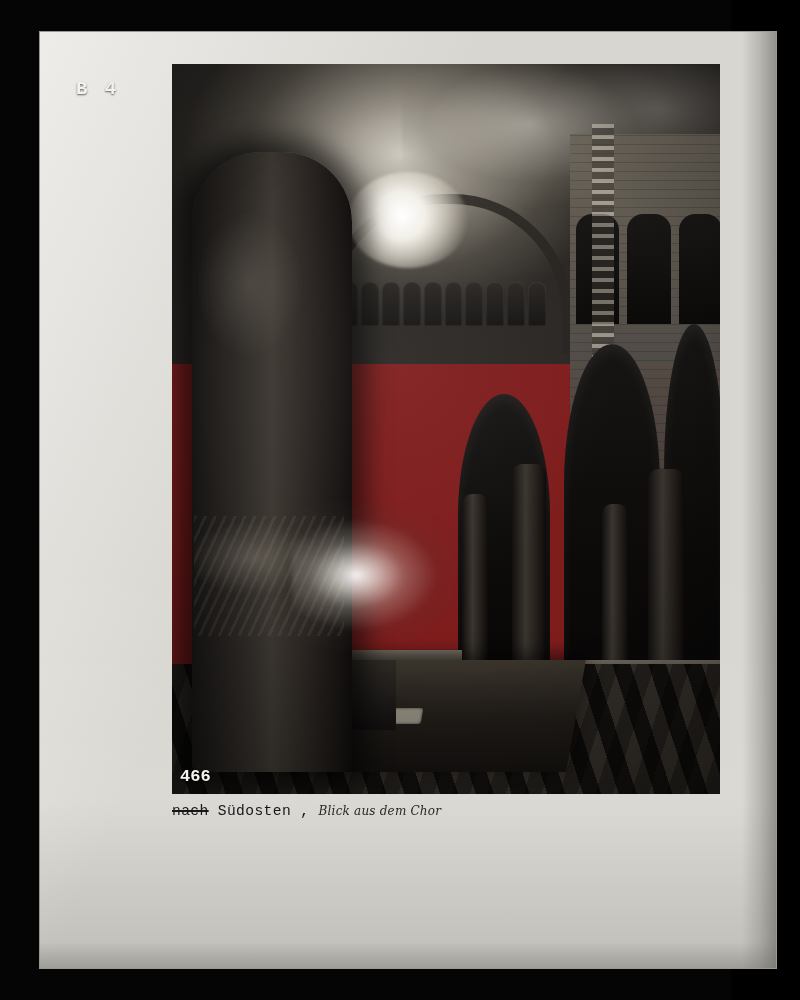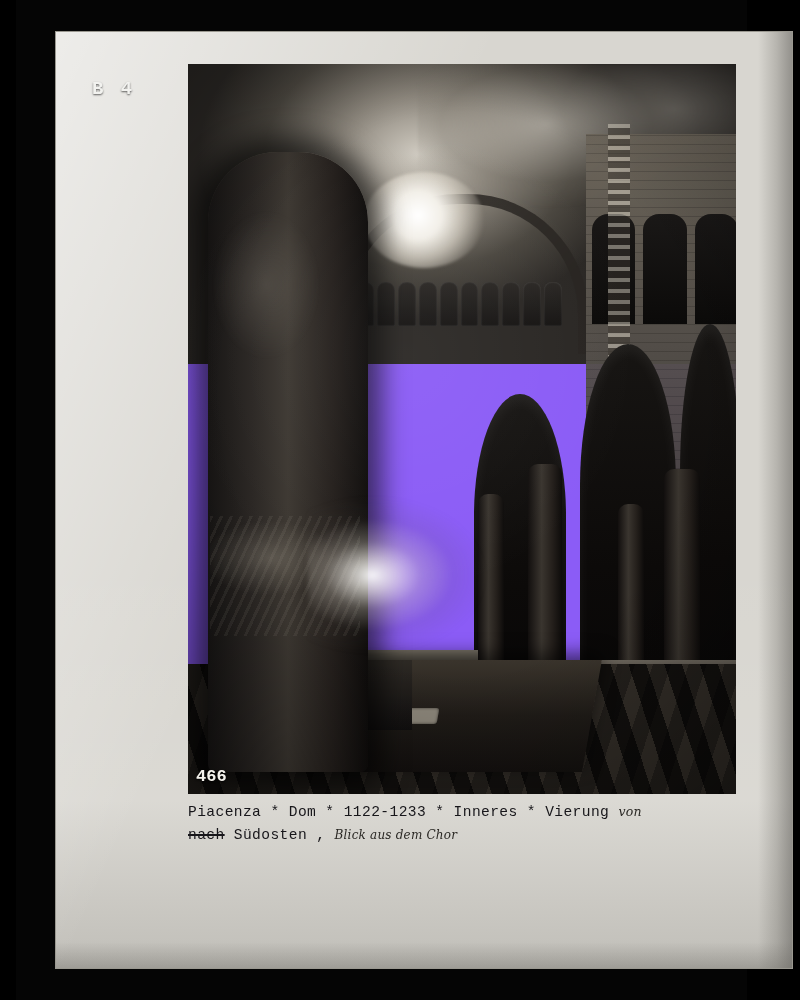--- a/index.html
+++ b/index.html
@@ -9,21 +9,21 @@
   }
   body {
     width: 800px;
     height: 1000px;
     font-family: "Liberation Mono", monospace;
     overflow: hidden;
   }
 
   .scan {
     position: absolute;
-    left: 16px; top: 0;
+    left: 0; top: 0;
     width: 696px;
     height: 1000px;
     background: #050505;
     padding-left: 35px;
   }
 
   
   .card {
     position: absolute;
     left: 40px;
@@ -62,21 +62,21 @@
     text-shadow: 0 1px 2px rgba(0,0,0,0.6);
   }
 
   
   .photo {
     position: absolute;
     left: 172px;
     top: 64px;
     width: 548px;
     height: 730px;
-    background: #8b5cf6;
+    background: #7f1d1d;
     overflow: hidden;
   }
 
   
   .photo-vignette {
     position: absolute;
     inset: 0;
     background:
       radial-gradient(ellipse 70% 55% at 40% 40%, rgba(255,255,255,0.05) 0%, rgba(0,0,0,0.0) 60%),
       radial-gradient(ellipse 95% 85% at 50% 45%, rgba(0,0,0,0.0) 45%, rgba(0,0,0,0.55) 100%);
@@ -441,17 +441,16 @@
     <div class="capital-upper-left"></div>
     <div class="pier-capital"></div>
     <div class="flare"></div>
 
     <div class="neg-scratch">466</div>
 
     <div class="photo-vignette"></div>
   </div>
 
   <div class="caption">
-    <div class="line"><span>Piacenza * Dom * 1122-1233 * Inneres * Vierung </span><span class="hand">von</span></div>
     <div class="line"><span class="strike">nach</span><span> Südosten ,</span> <span class="hand small">Blick aus dem Chor</span></div>
   </div>
 
 </div>
 
 </body></html>

